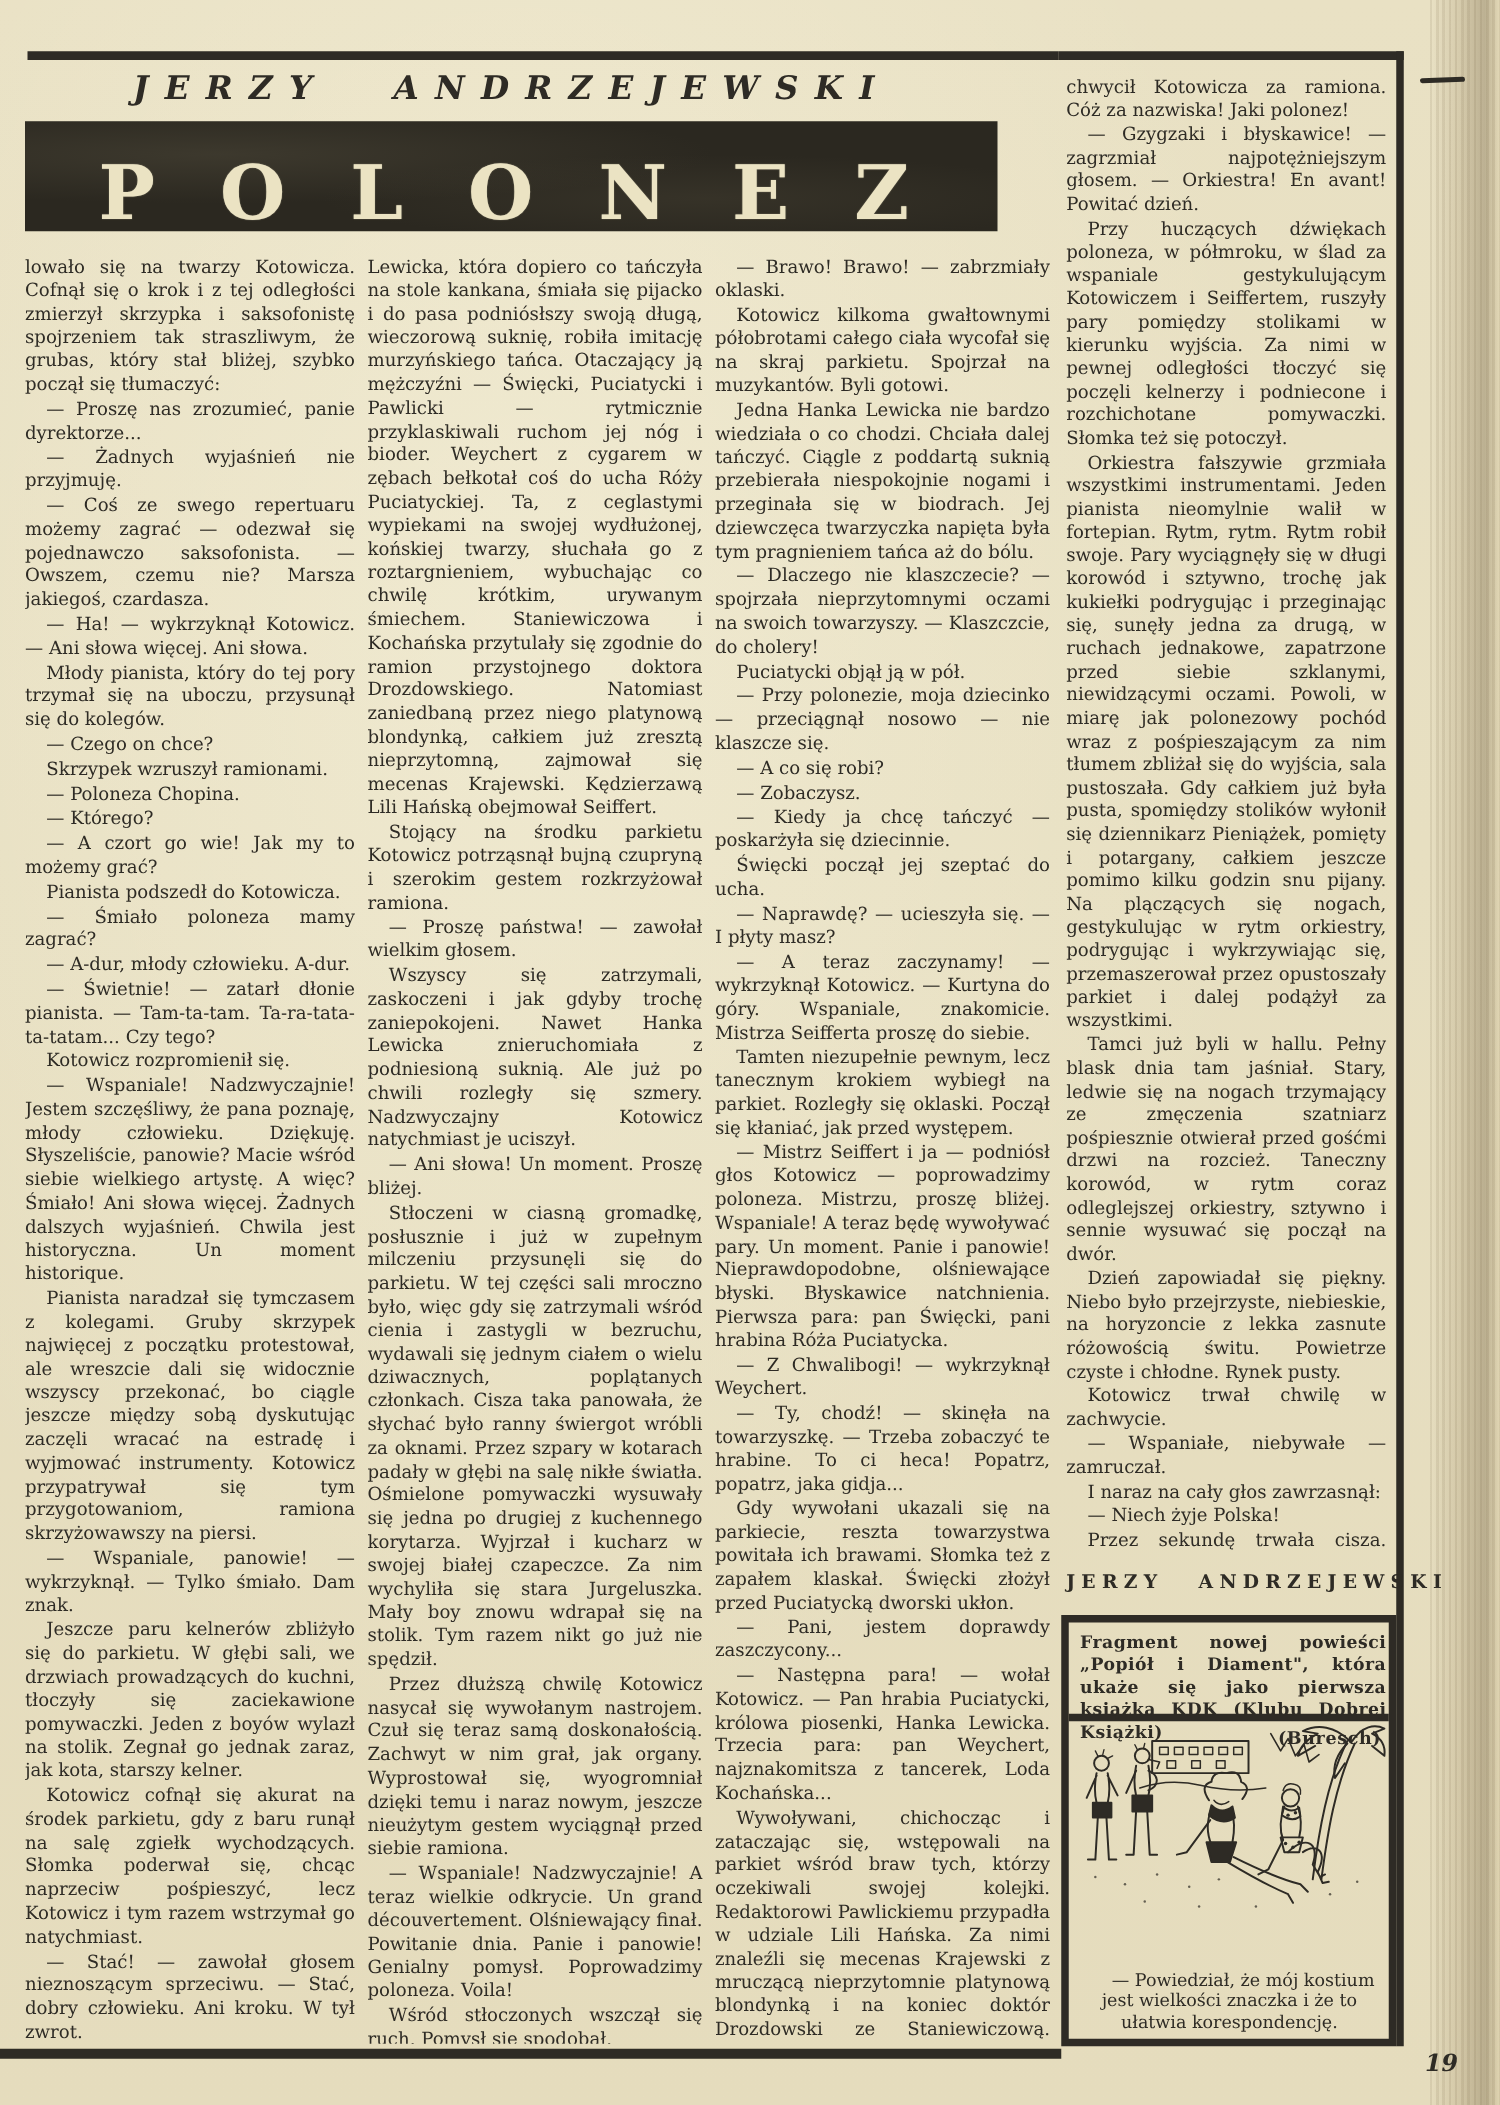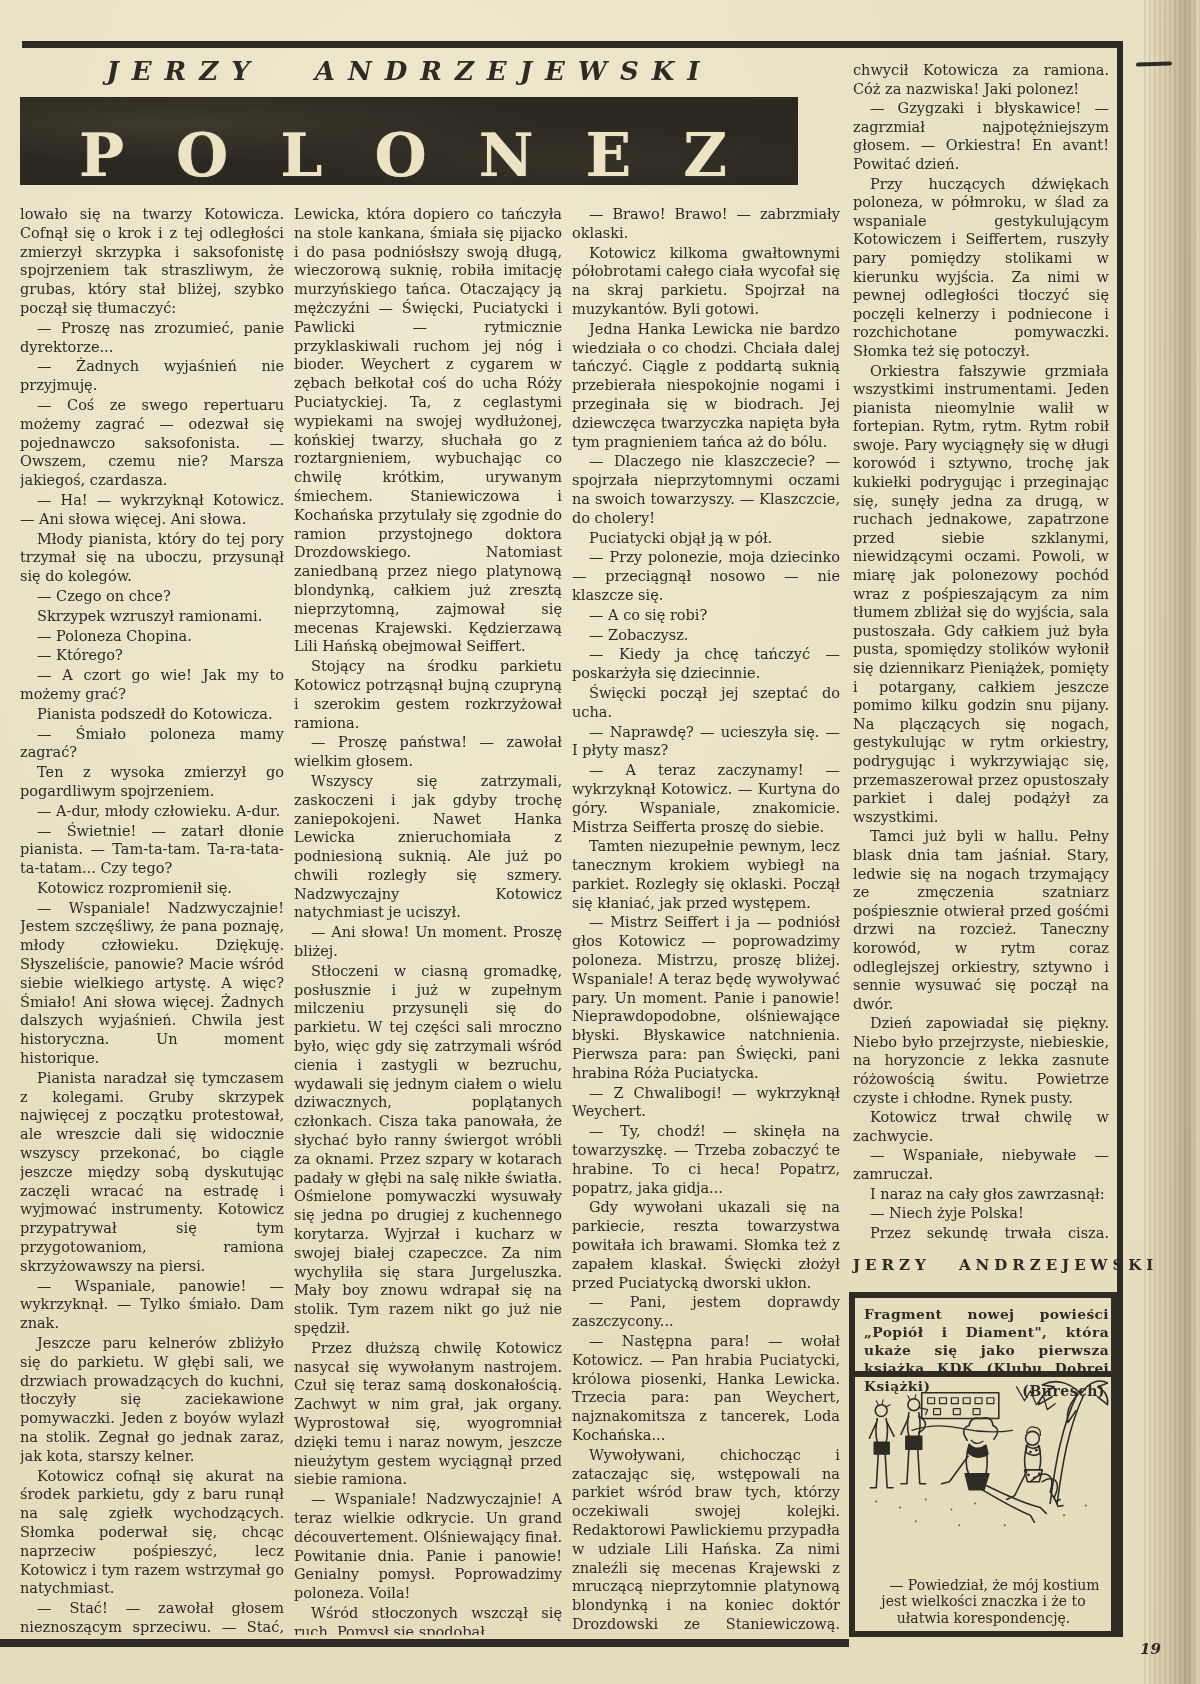--- a/index.html
+++ b/index.html
@@ -63,21 +63,21 @@
     text-align:justify; letter-spacing:.4px; border-bottom:6px solid #2e2b25; height:60px; box-sizing:content-box;
   }
   .cartoon{position:absolute; left:0; right:0; top:79px; bottom:0;}
   .cartoon-sig{position:absolute; top:6px; right:6px; font-weight:bold; font-size:14px; letter-spacing:.5px;}
   .cartoon svg{display:block; width:100%; height:168px;}
   .cartoon-caption{
     position:absolute; left:9px; right:8px; bottom:5px; margin:0;
     font-weight:normal; font-size:14px; line-height:16.5px; text-indent:22px; text-align:center;
   }
   .bottom-rule{position:absolute; left:0; top:1639px; width:849px; height:8px; background:#2e2b25;}
-  .page-num{position:absolute; left:1140px; top:1640px; font-weight:bold; font-style:italic; font-size:15px;}
+  .page-num{position:absolute; left:1140px; top:1640px; font-weight:bold; font-style:italic; font-size:19px;}
 </style>
 </head>
 <body>
 
 <div class="page">
   <div class="page-edge"></div>
   <div class="top-rule"></div>
   <div class="reg-dash"></div>
 
   <div class="masthead-author">JERZY ANDRZEJEWSKI</div>
@@ -92,21 +92,20 @@
       <p class="par">— Coś ze swego repertuaru możemy zagrać — odezwał się pojednawczo saksofonista. — Owszem, czemu nie? Marsza jakiegoś, czardasza.</p>
       <p class="par">— Ha! — wykrzyknął Kotowicz. — Ani słowa więcej. Ani słowa.</p>
       <p class="par">Młody pianista, który do tej pory trzymał się na uboczu, przysunął się do kolegów.</p>
       <p class="par">— Czego on chce?</p>
       <p class="par">Skrzypek wzruszył ramionami.</p>
       <p class="par">— Poloneza Chopina.</p>
       <p class="par">— Którego?</p>
       <p class="par">— A czort go wie! Jak my to możemy grać?</p>
       <p class="par">Pianista podszedł do Kotowicza.</p>
       <p class="par">— Śmiało poloneza mamy zagrać?</p>
-      <p class="par">Ten z wysoka zmierzył go pogardliwym spojrzeniem.</p>
       <p class="par">— A-dur, młody człowieku. A-dur.</p>
       <p class="par">— Świetnie! — zatarł dłonie pianista. — Tam-ta-tam. Ta-ra-tata-ta-tatam... Czy tego?</p>
       <p class="par">Kotowicz rozpromienił się.</p>
       <p class="par">— Wspaniale! Nadzwyczajnie! Jestem szczęśliwy, że pana poznaję, młody człowieku. Dziękuję. Słyszeliście, panowie? Macie wśród siebie wielkiego artystę. A więc? Śmiało! Ani słowa więcej. Żadnych dalszych wyjaśnień. Chwila jest historyczna. Un moment historique.</p>
       <p class="par">Pianista naradzał się tymczasem z kolegami. Gruby skrzypek najwięcej z początku protestował, ale wreszcie dali się widocznie wszyscy przekonać, bo ciągle jeszcze między sobą dyskutując zaczęli wracać na estradę i wyjmować instrumenty. Kotowicz przypatrywał się tym przygotowaniom, ramiona skrzyżowawszy na piersi.</p>
       <p class="par">— Wspaniale, panowie! — wykrzyknął. — Tylko śmiało. Dam znak.</p>
       <p class="par">Jeszcze paru kelnerów zbliżyło się do parkietu. W głębi sali, we drzwiach prowadzących do kuchni, tłoczyły się zaciekawione pomywaczki. Jeden z boyów wylazł na stolik. Zegnał go jednak zaraz, jak kota, starszy kelner.</p>
       <p class="par">Kotowicz cofnął się akurat na środek parkietu, gdy z baru runął na salę zgiełk wychodzących. Słomka poderwał się, chcąc naprzeciw pośpieszyć, lecz Kotowicz i tym razem wstrzymał go natychmiast.</p>
       <p class="par">— Stać! — zawołał głosem nieznoszącym sprzeciwu. — Stać, dobry człowieku. Ani kroku. W tył zwrot.</p>
     </div>

